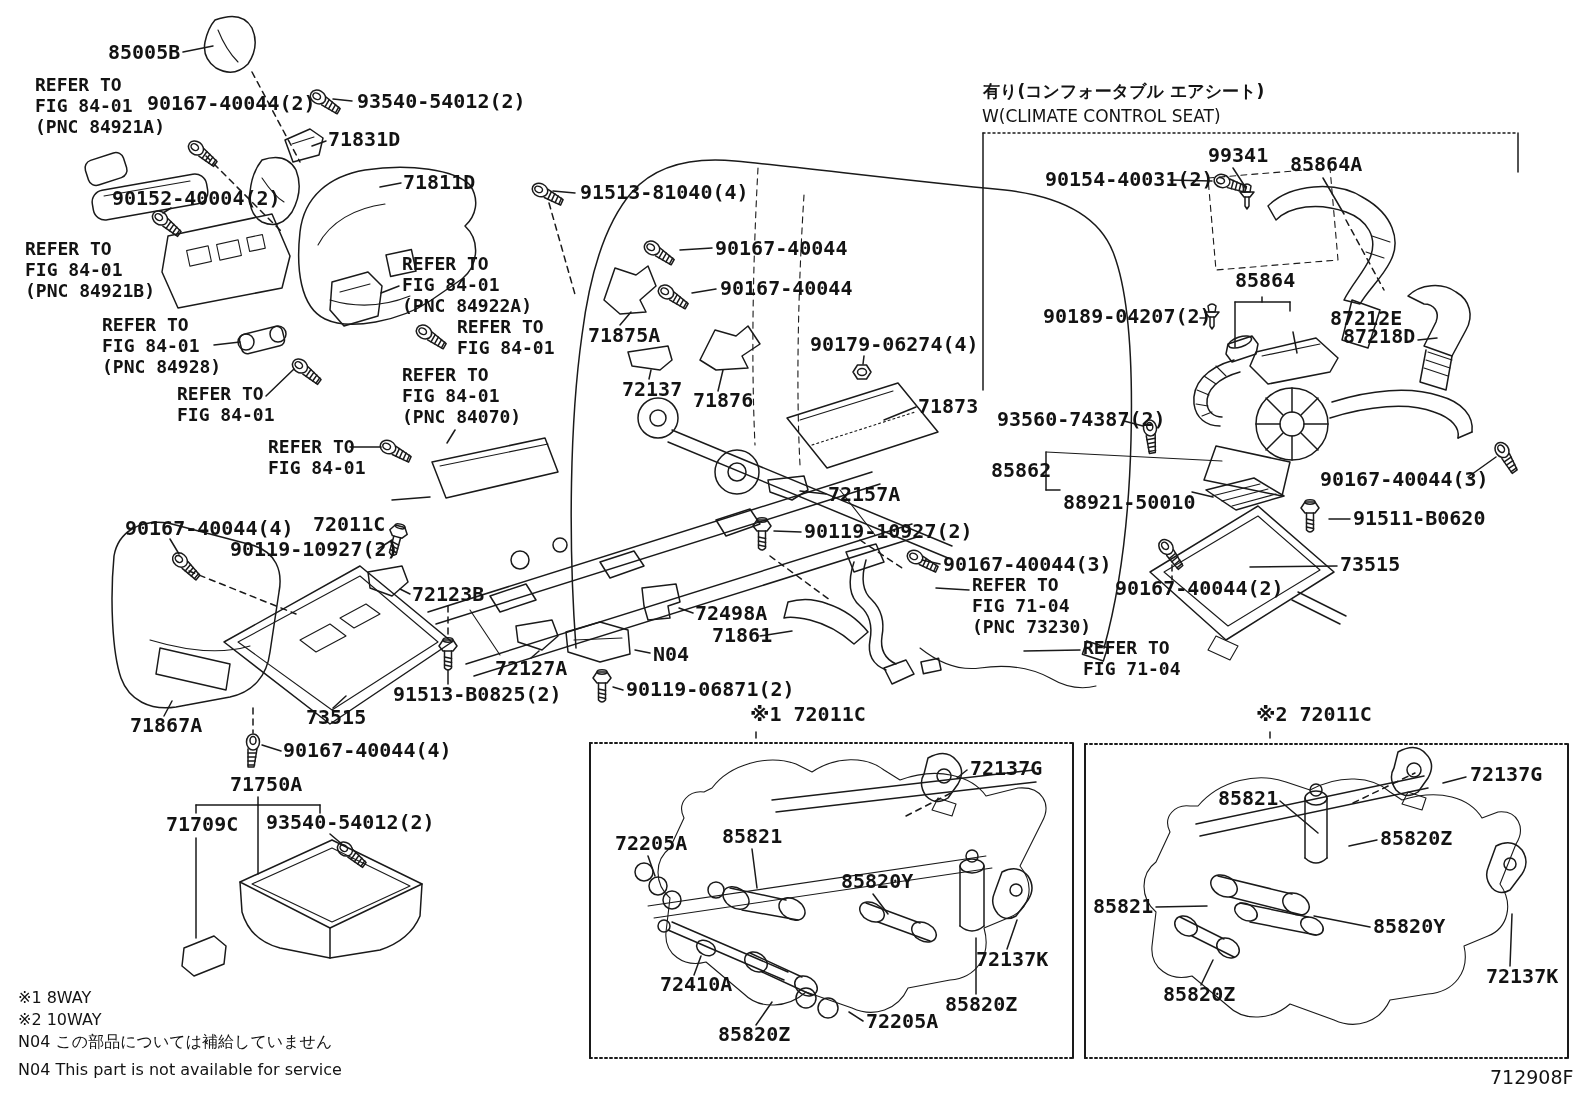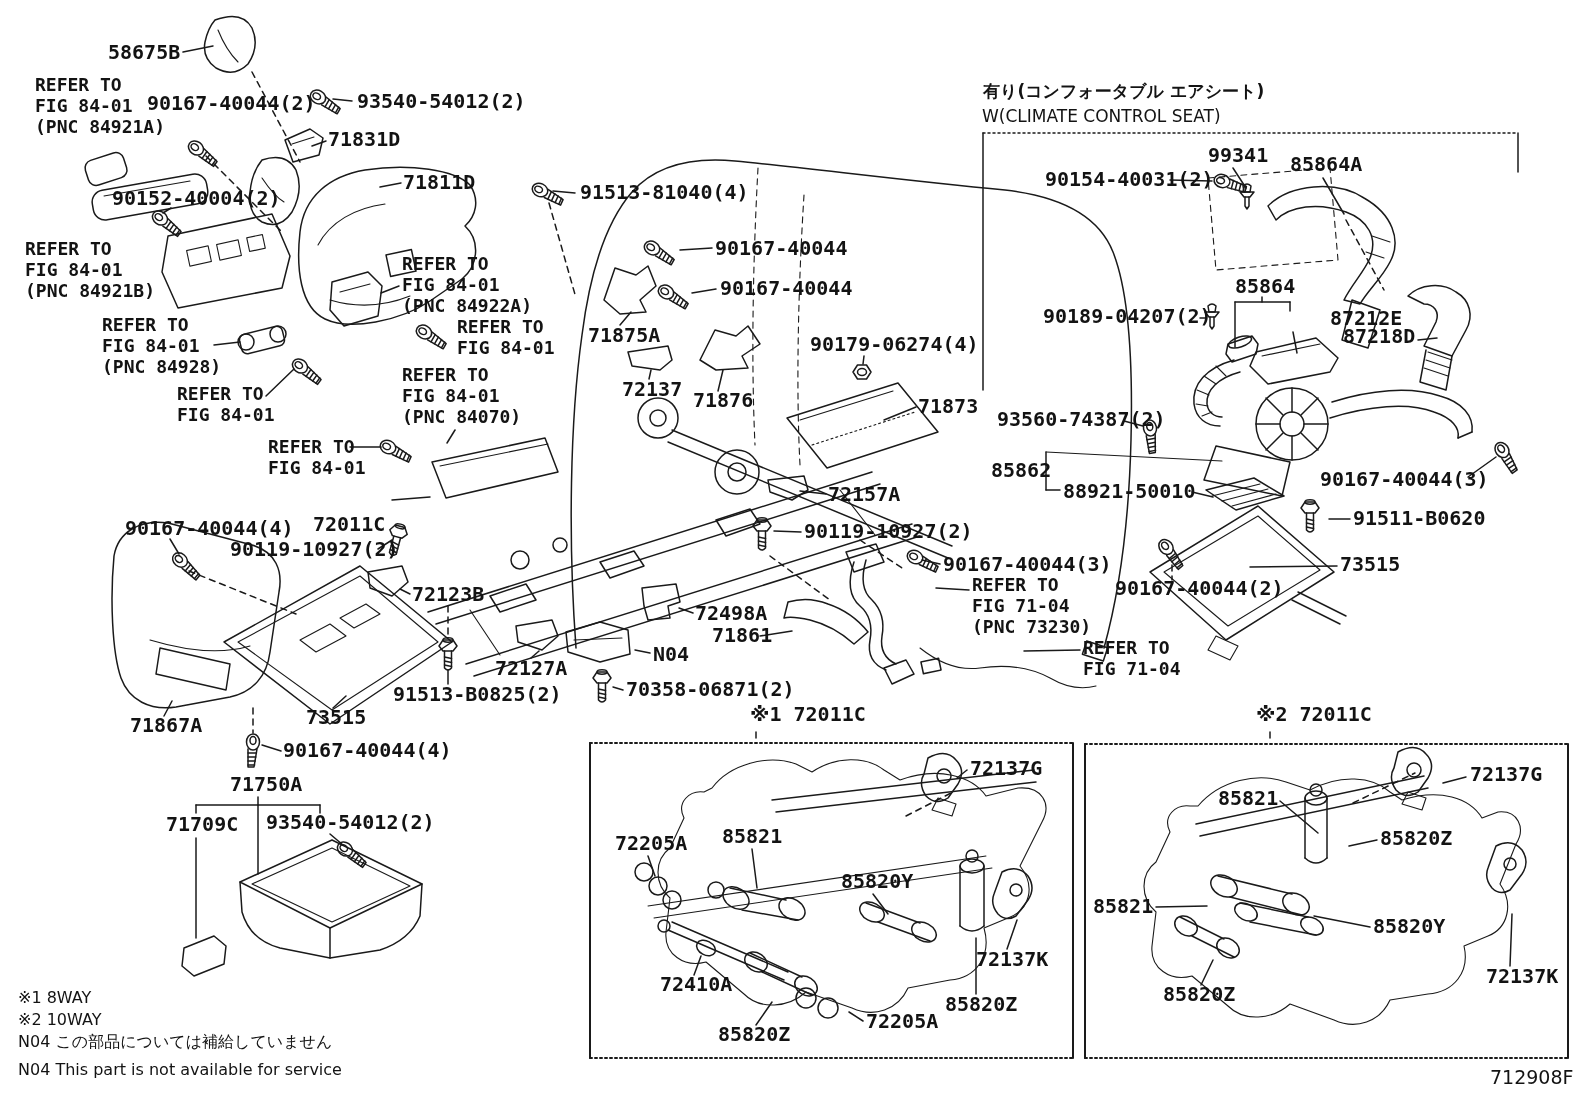--- a/index.html
+++ b/index.html
@@ -444,21 +444,21 @@
     <line x1="1085" y1="744" x2="1568" y2="744" class="dot" style="stroke-width:2"></line>
     <line x1="1085" y1="1058" x2="1568" y2="1058" class="dot" style="stroke-width:2"></line>
     <line x1="1085" y1="744" x2="1085" y2="1058" style="stroke-width:2"></line>
     <line x1="1568" y1="744" x2="1568" y2="1058" style="stroke-width:2"></line>
   </g>
 </svg>
 
   <div class="hdr" style="left:983px;top:80px;font-weight:bold">有り(コンフォータブル エアシート)</div>
   <div class="hdr" style="left:982px;top:106px">W(CLIMATE CONTROL SEAT)</div>
 
-  <div class="lbl" style="left:108px;top:42px">58675B</div>
+  <div class="lbl" style="left:108px;top:42px">85005B</div>
   <div class="lbl note" style="left:35px;top:74px">REFER TO
 FIG 84-01
 (PNC 84921A)</div>
   <div class="lbl" style="left:147px;top:93px">90167-40044(2)</div>
   <div class="lbl" style="left:357px;top:91px">93540-54012(2)</div>
   <div class="lbl" style="left:328px;top:129px">71831D</div>
   <div class="lbl" style="left:403px;top:172px">71811D</div>
   <div class="lbl" style="left:112px;top:188px">90152-40004(2)</div>
   <div class="lbl note" style="left:25px;top:238px">REFER TO
 FIG 84-01
@@ -496,38 +496,38 @@
   <div class="lbl note" style="left:972px;top:574px">REFER TO
 FIG 71-04
 (PNC 73230)</div>
   <div class="lbl" style="left:695px;top:603px">72498A</div>
   <div class="lbl" style="left:712px;top:625px">71861</div>
   <div class="lbl" style="left:653px;top:644px">N04</div>
   <div class="lbl note" style="left:1083px;top:637px">REFER TO
 FIG 71-04</div>
   <div class="lbl" style="left:495px;top:658px">72127A</div>
   <div class="lbl" style="left:393px;top:684px">91513-B0825(2)</div>
-  <div class="lbl" style="left:626px;top:679px">70358-06871(2)</div>
+  <div class="lbl" style="left:626px;top:679px">90119-06871(2)</div>
   <div class="lbl" style="left:130px;top:715px">71867A</div>
   <div class="lbl" style="left:306px;top:707px">73515</div>
   <div class="lbl" style="left:283px;top:740px">90167-40044(4)</div>
   <div class="lbl" style="left:230px;top:774px">71750A</div>
   <div class="lbl" style="left:166px;top:814px">71709C</div>
   <div class="lbl" style="left:266px;top:812px">93540-54012(2)</div>
 
   <div class="lbl" style="left:1208px;top:145px">99341</div>
   <div class="lbl" style="left:1290px;top:154px">85864A</div>
   <div class="lbl" style="left:1045px;top:169px">90154-40031(2)</div>
-  <div class="lbl" style="left:1235px;top:276px">85864</div>
+  <div class="lbl" style="left:1235px;top:270px">85864</div>
   <div class="lbl" style="left:1043px;top:306px">90189-04207(2)</div>
   <div class="lbl" style="left:1330px;top:308px">87212E</div>
   <div class="lbl" style="left:1343px;top:326px">87218D</div>
   <div class="lbl" style="left:997px;top:409px">93560-74387(2)</div>
   <div class="lbl" style="left:991px;top:460px">85862</div>
-  <div class="lbl" style="left:1063px;top:481px">88921-50010</div>
+  <div class="lbl" style="left:1063px;top:492px">88921-50010</div>
   <div class="lbl" style="left:1320px;top:469px">90167-40044(3)</div>
   <div class="lbl" style="left:1353px;top:508px">91511-B0620</div>
   <div class="lbl" style="left:1340px;top:554px">73515</div>
   <div class="lbl" style="left:1115px;top:578px">90167-40044(2)</div>
 
   <div class="lbl" style="left:750px;top:704px">※1 72011C</div>
   <div class="lbl" style="left:1256px;top:704px">※2 72011C</div>
 
   <div class="lbl" style="left:970px;top:758px">72137G</div>
   <div class="lbl" style="left:615px;top:833px">72205A</div>

